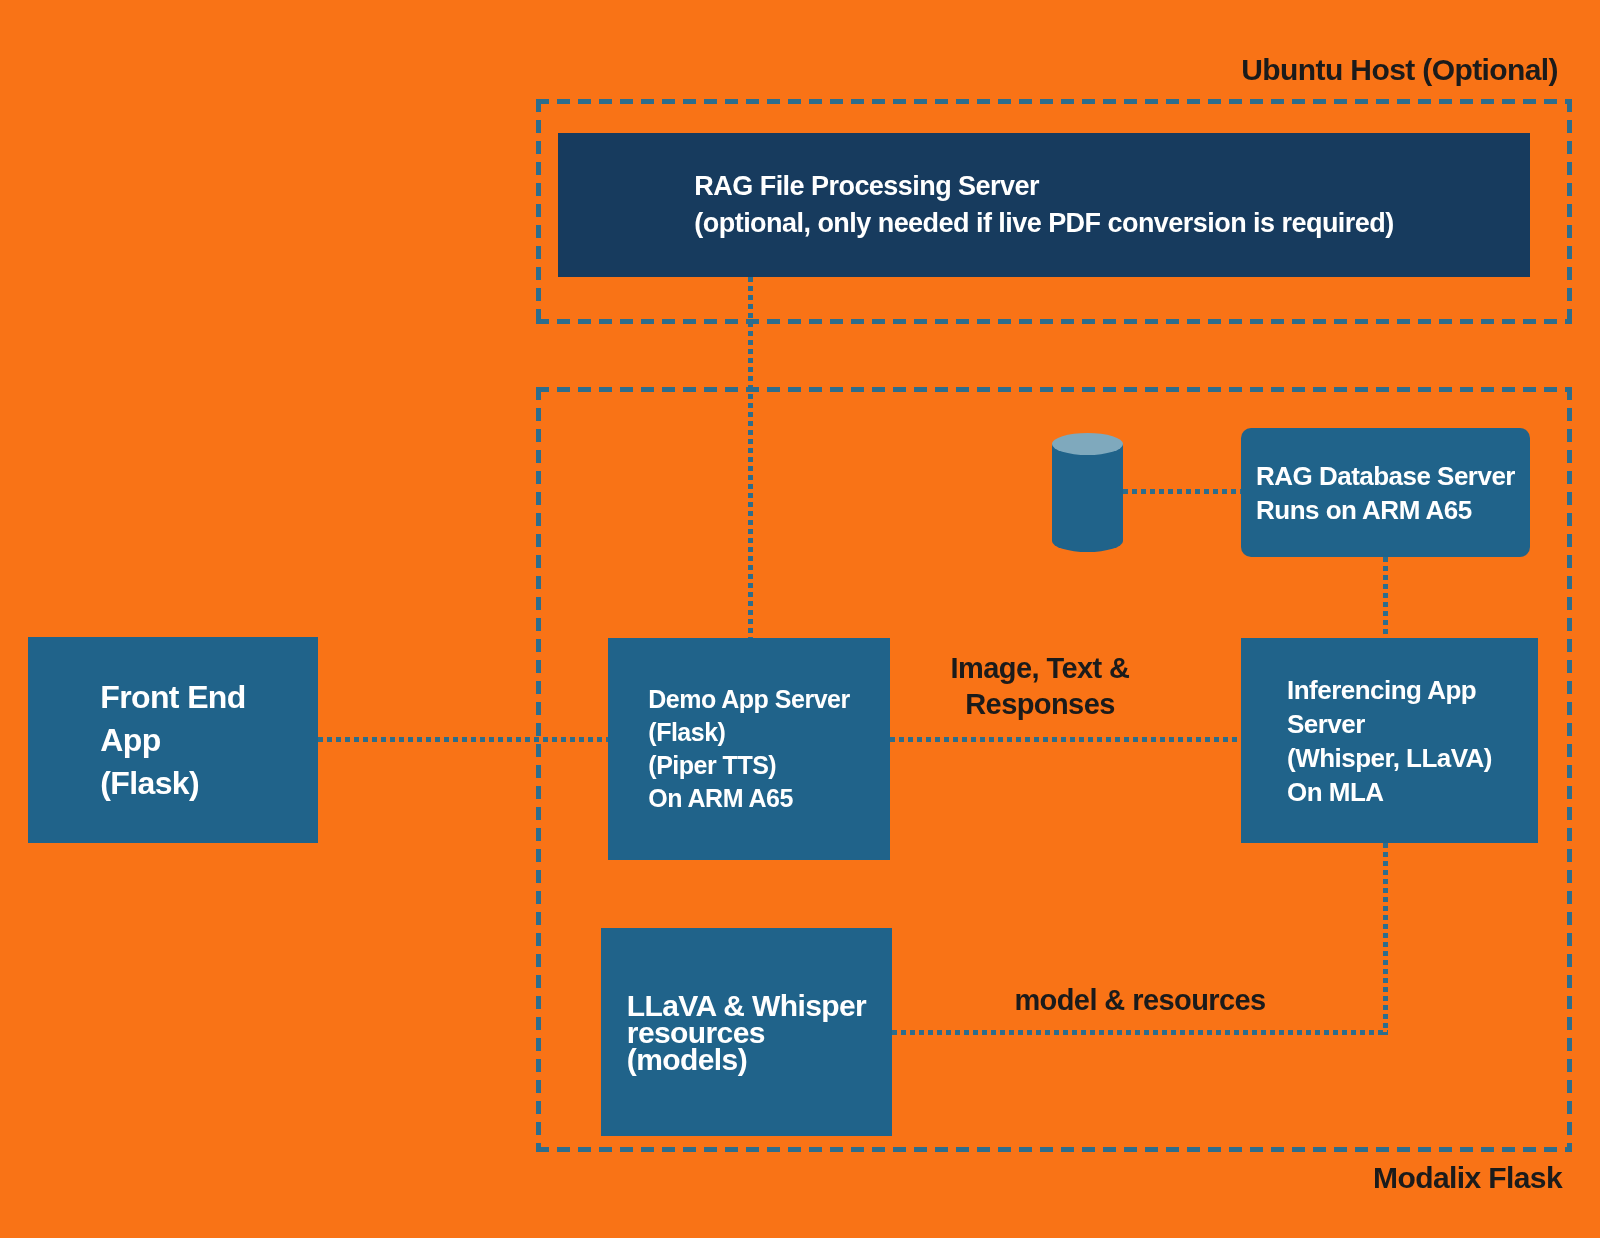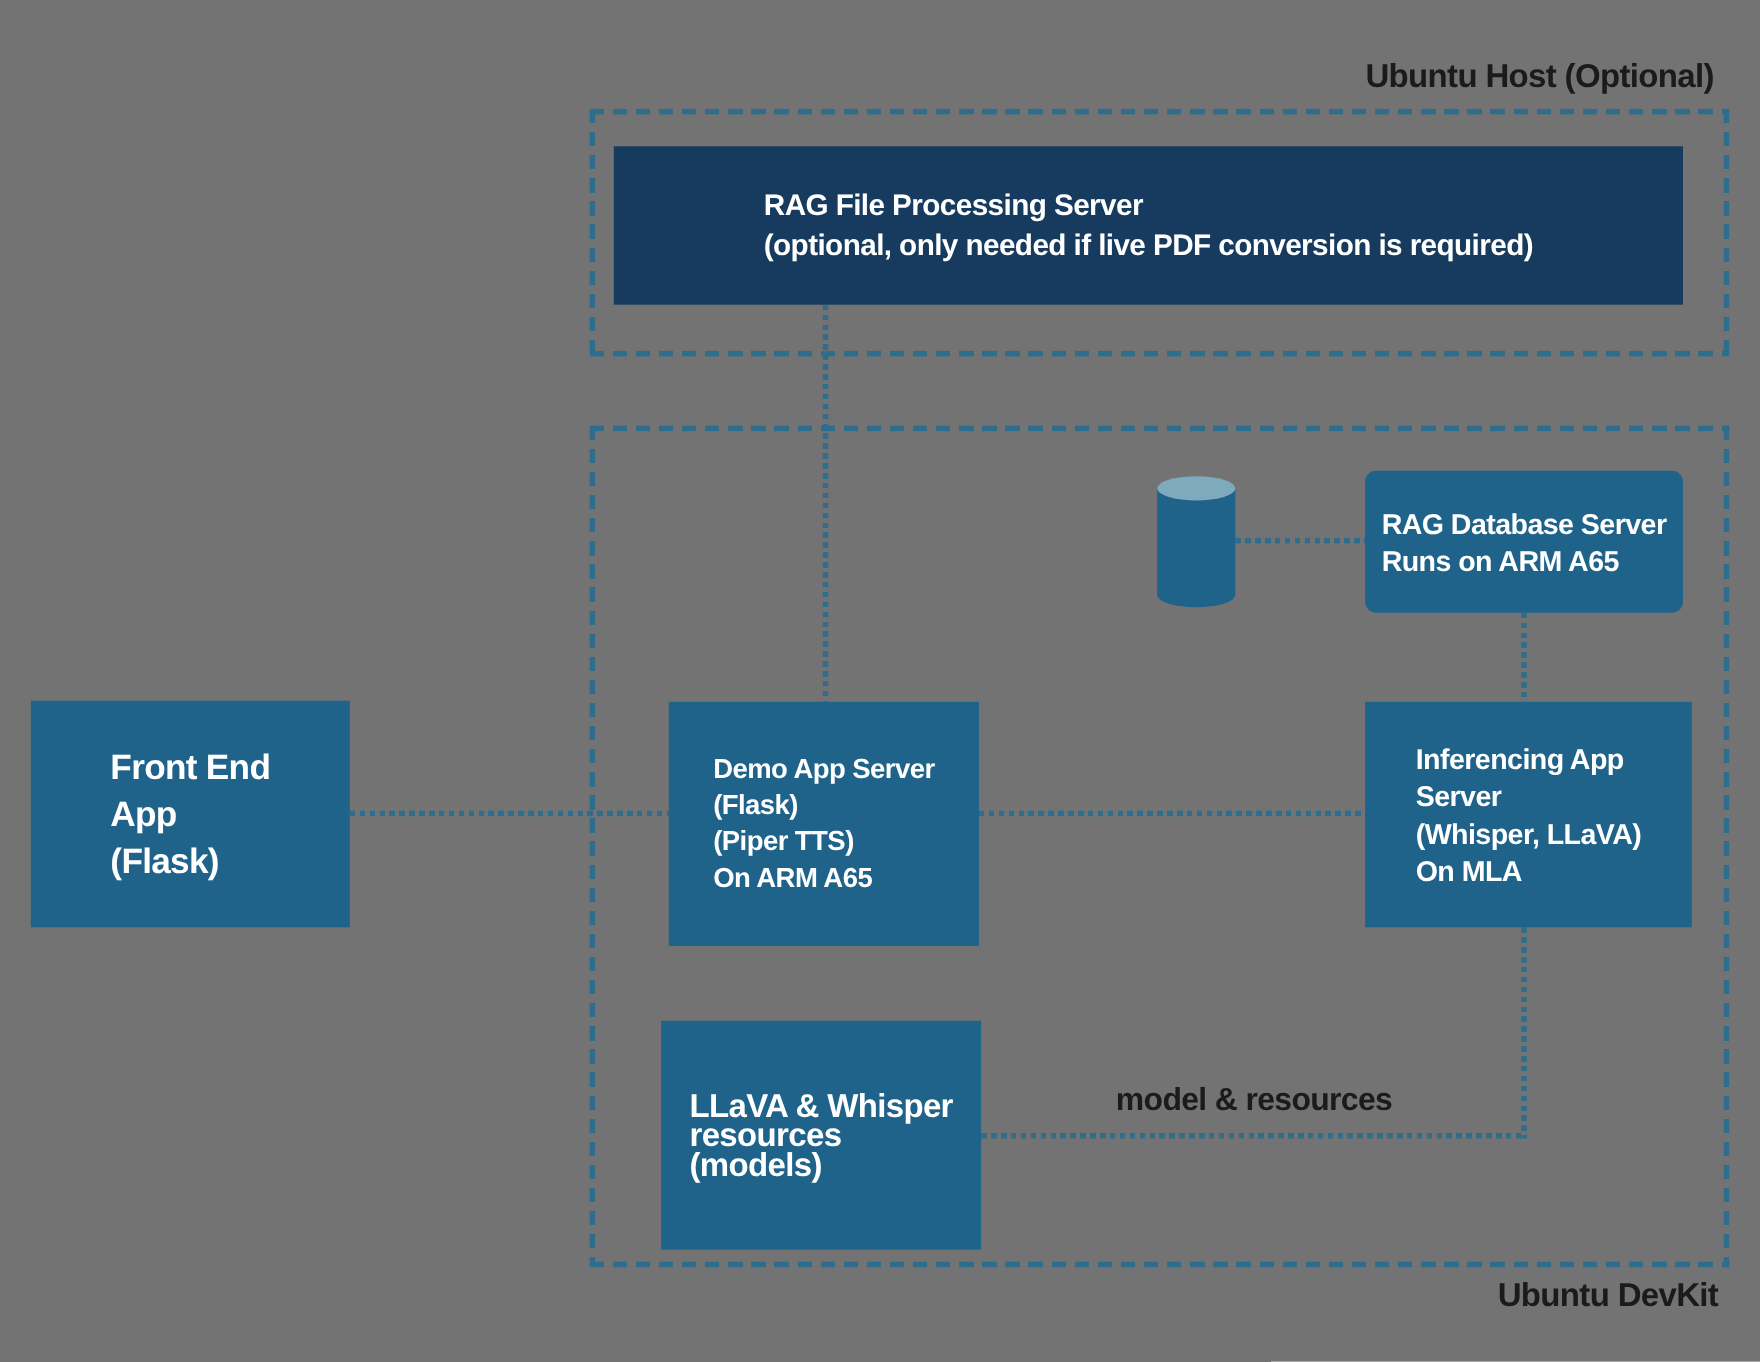--- a/index.html
+++ b/index.html
@@ -1,17 +1,17 @@
 <!DOCTYPE html>
 <html><head>
 <meta charset="utf-8">
 <style>
   html,body{margin:0;padding:0;background:#ffffff;}
   #canvas{
-    position:relative;width:1600px;height:1238px;background:#737373;overflow:hidden;
+    position:relative;width:1600px;height:1238px;background:#f97316;overflow:hidden;
     font-family:"Liberation Sans",sans-serif;
   }
   
   .dashed-box{
     position:absolute;
     background-image:
       repeating-linear-gradient(90deg, var(--line) 0 13px, transparent 13px 21px),
       repeating-linear-gradient(90deg, var(--line) 0 13px, transparent 13px 21px),
       repeating-linear-gradient(180deg, var(--line) 0 13px, transparent 13px 21px),
       repeating-linear-gradient(180deg, var(--line) 0 13px, transparent 13px 21px);
@@ -43,21 +43,21 @@
 </style>
 </head>
 <body>
 
 <div id="canvas" style="--teal:#20638A;--navy:#173B5E;--line:#2E6D8C;--cyltop:#7FA9BD;">
 
   <div class="dashed-box" style="left:536px;top:99px;width:1036px;height:225px;"></div>
   <div class="freelabel" style="left:1100px;top:50px;width:458px;text-align:right;font-size:30px;line-height:40px;">Ubuntu Host (Optional)</div>
 
   <div class="dashed-box" style="left:536px;top:387px;width:1036px;height:765px;"></div>
-  <div class="freelabel" style="left:1100px;top:1158px;width:462px;text-align:right;font-size:30px;line-height:40px;">Ubuntu DevKit</div>
+  <div class="freelabel" style="left:1100px;top:1158px;width:462px;text-align:right;font-size:30px;line-height:40px;">Modalix Flask</div>
 
   <div class="dot-v" style="left:748px;top:277px;height:361px;"></div>
   <div class="dot-h" style="left:318px;top:737px;width:290px;"></div>
   <div class="dot-h" style="left:890px;top:737px;width:351px;"></div>
   <div class="dot-h" style="left:1123px;top:489px;width:118px;"></div>
   <div class="dot-v" style="left:1383px;top:557px;height:81px;"></div>
   <div class="dot-v" style="left:1383px;top:843px;height:192px;"></div>
   <div class="dot-h" style="left:892px;top:1030px;width:496px;"></div>
 
   <div class="node navy" style="left:558px;top:133px;width:972px;height:144px;font-size:27px;line-height:37px;">RAG File Processing Server
@@ -83,16 +83,18 @@
   <div class="node teal" style="left:601px;top:928px;width:291px;height:208px;font-size:30px;line-height:27px;">LLaVA &amp; Whisper
 resources
 (models)</div>
 
   <div class="cyl" style="left:1052px;top:433px;width:71px;height:119px;">
     <div class="cyl-bottom"></div>
     <div class="cyl-body"></div>
     <div class="cyl-top"></div>
   </div>
 
+  <div class="freelabel" style="left:850px;top:650px;width:380px;text-align:center;font-size:29px;line-height:36px;">Image, Text &amp;
+Responses</div>
 
   <div class="freelabel" style="left:892px;top:982px;width:496px;text-align:center;font-size:29px;line-height:36px;">model &amp; resources</div>
 
 </div>
 
 </body></html>

